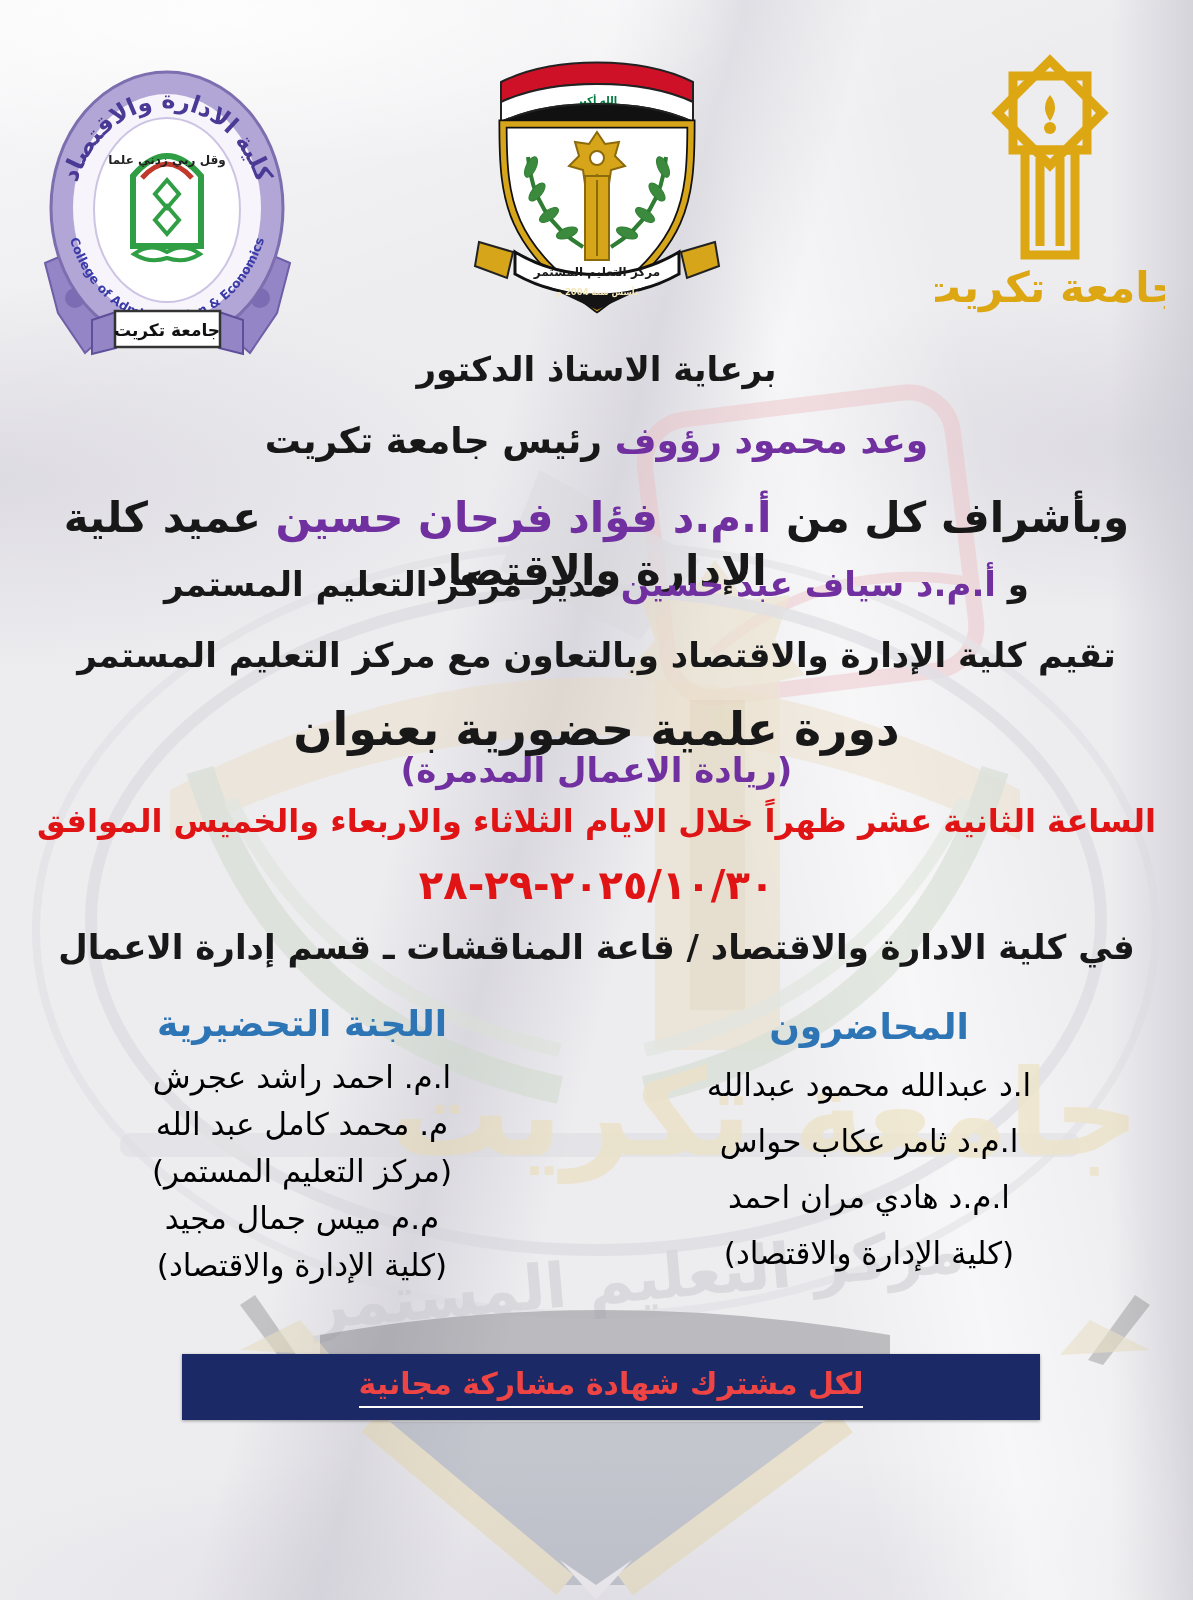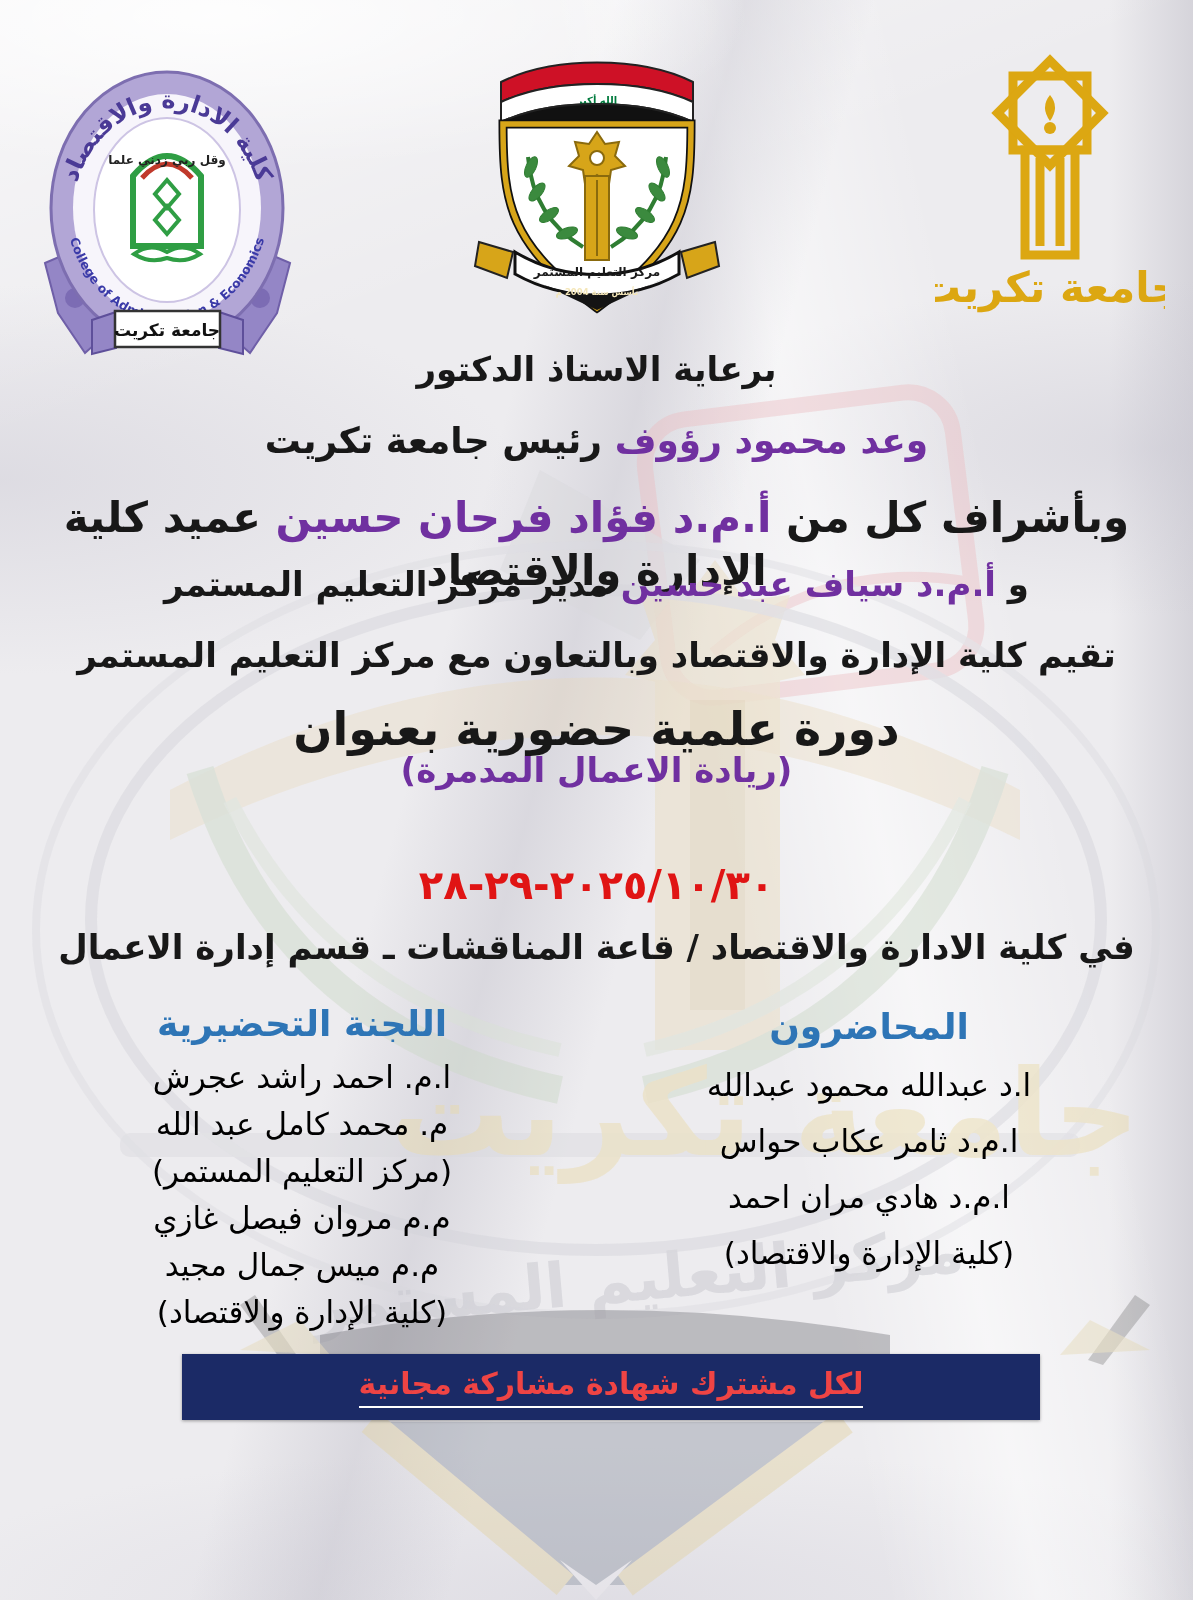--- a/index.html
+++ b/index.html
@@ -234,20 +234,23 @@
   </div>
 
   <div class="line l-course-intro">
     <span>دورة علمية حضورية بعنوان</span>
   </div>
 
   <div class="line l-course-title">
     <span>(ريادة الاعمال المدمرة)</span>
   </div>
 
+  <div class="line l-schedule">
+    <span>الساعة الثانية عشر ظهراً خلال الايام الثلاثاء والاربعاء والخميس الموافق</span>
+  </div>
 
   <div class="line l-dates">
     <span class="ltr-num" dir="ltr">٢٠٢٥/١٠/٣٠-٢٩-٢٨</span>
   </div>
 
   <div class="line l-venue">
     <span>في كلية الادارة والاقتصاد / قاعة المناقشات ـ قسم إدارة الاعمال</span>
   </div>
 
   <div class="col col-lecturers">
@@ -256,21 +259,20 @@
     <div class="name">ا.م.د ثامر عكاب حواس</div>
     <div class="name">ا.م.د هادي مران احمد</div>
     <div class="name">(كلية الإدارة والاقتصاد)</div>
   </div>
 
   <div class="col col-committee">
     <div class="col-header">اللجنة التحضيرية</div>
     <div class="name">ا.م. احمد راشد عجرش</div>
     <div class="name">م. محمد كامل عبد الله</div>
     <div class="name">(مركز التعليم المستمر)</div>
-    <div class="name">م.م مروان فيصل غازي</div>
     <div class="name">م.م ميس جمال مجيد</div>
     <div class="name">(كلية الإدارة والاقتصاد)</div>
   </div>
 
   <div class="banner">
     <span>لكل مشترك شهادة مشاركة مجانية</span>
   </div>
 
 </div>
 

